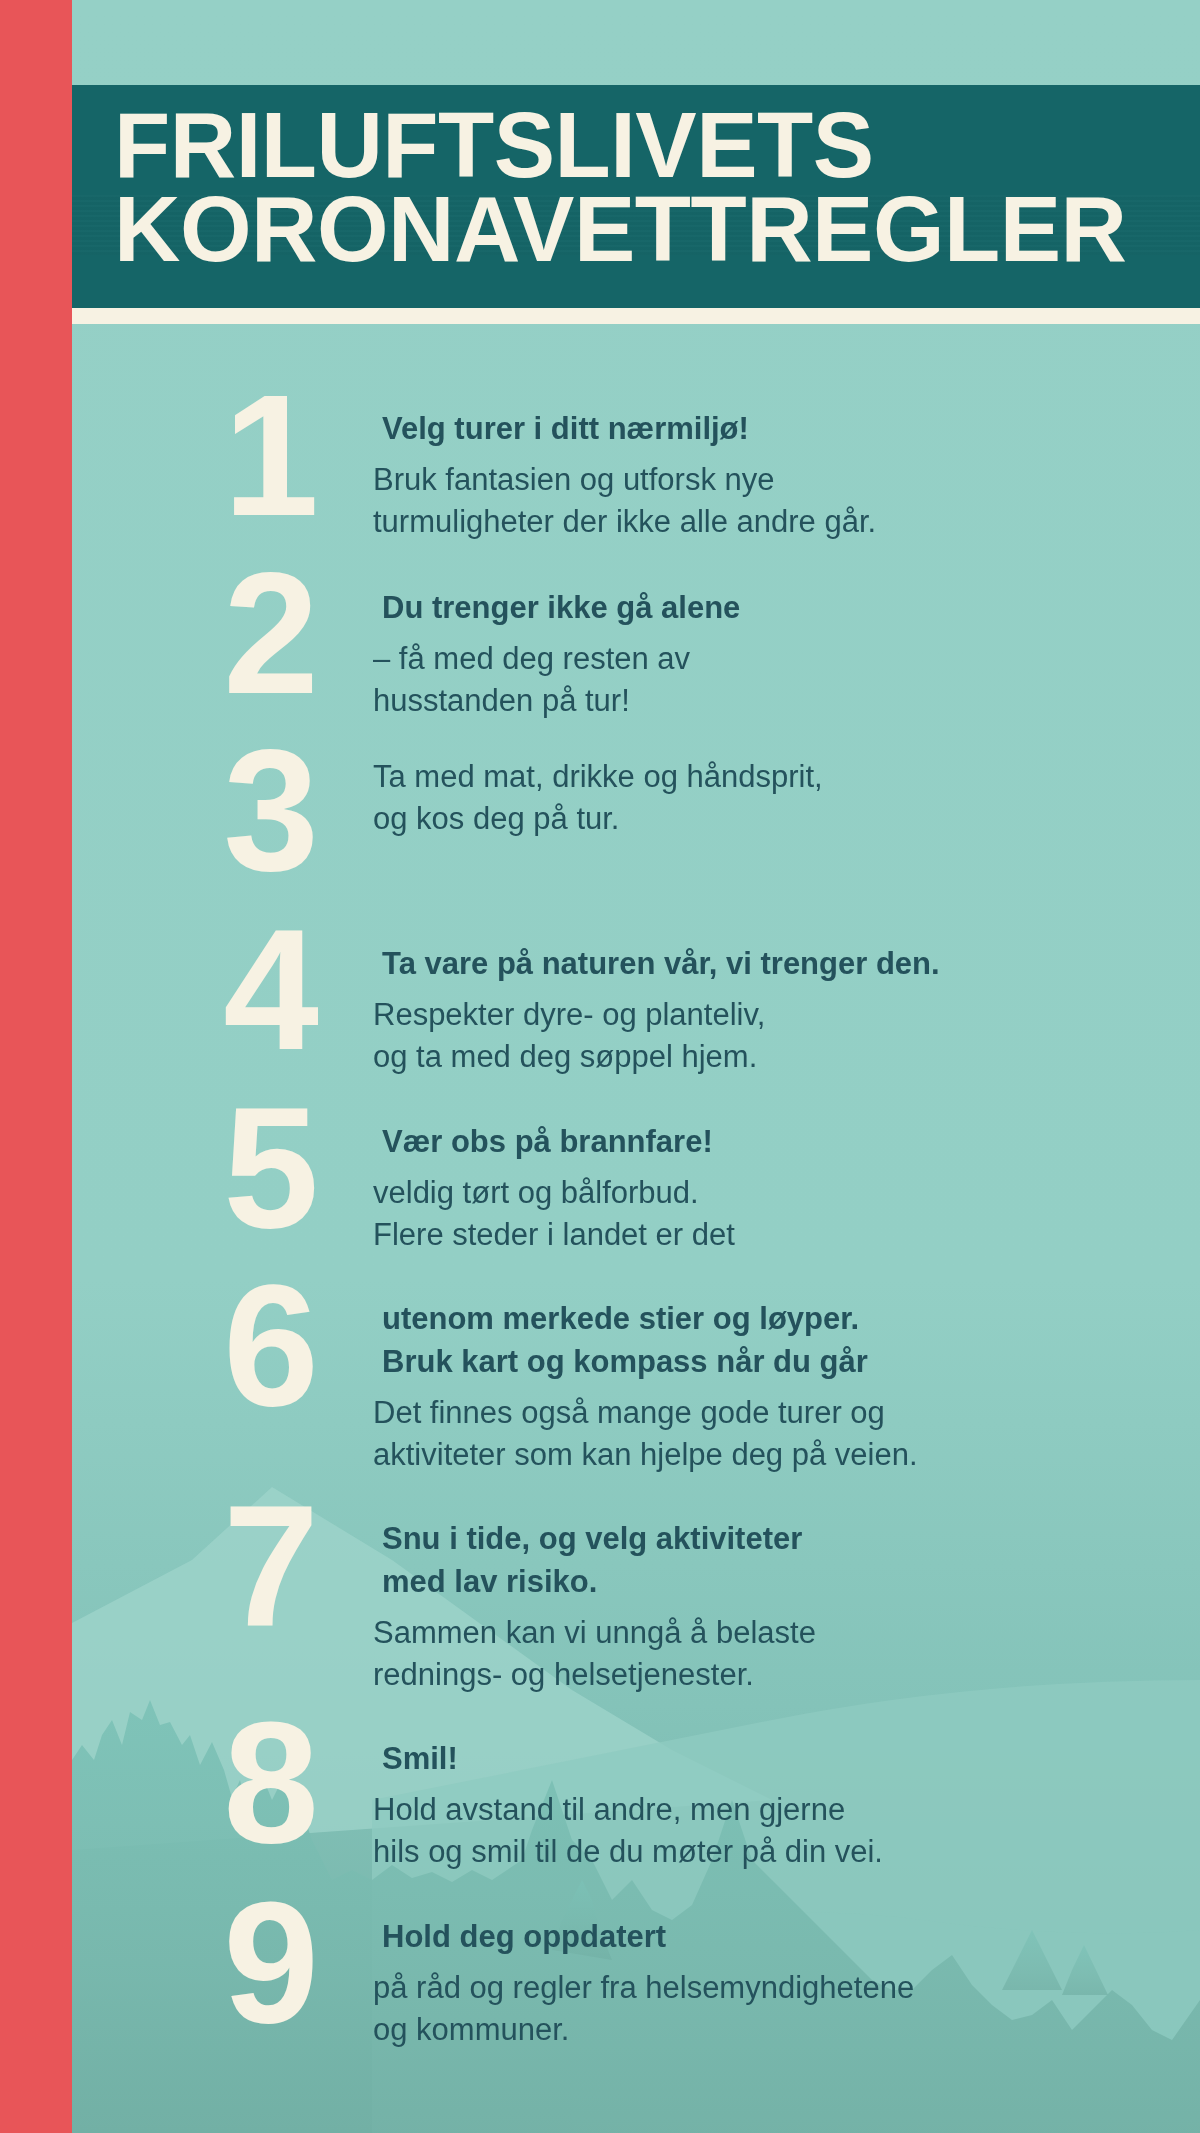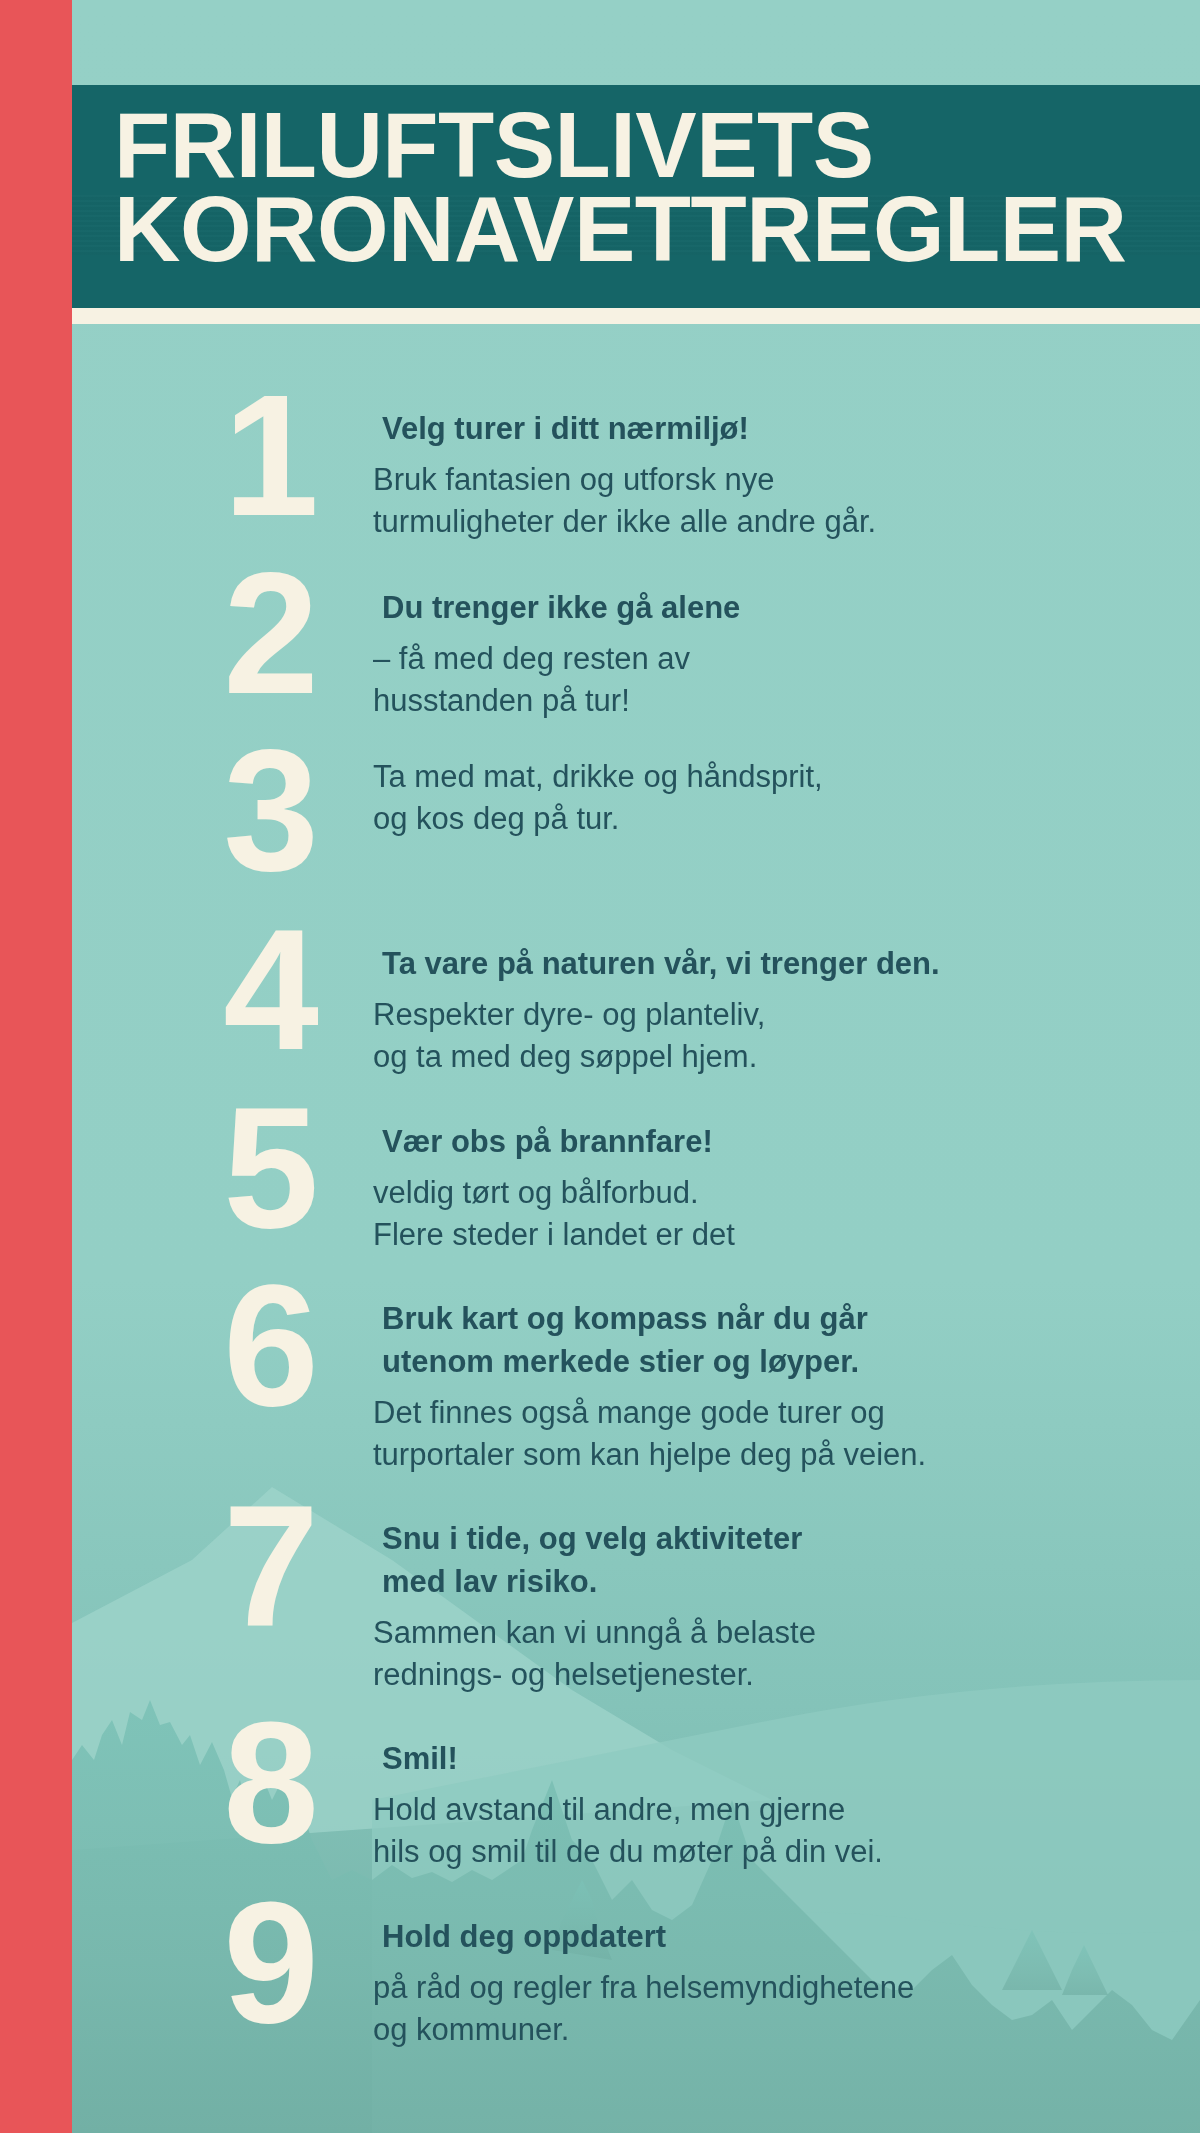--- a/index.html
+++ b/index.html
@@ -127,26 +127,26 @@
         <span>veldig tørt og bålforbud.</span>
         <span>Flere steder i landet er det</span>
       </p>
   </div>
 </div>
 
 <div class="rule">
   <div class="num" style="top:1259px">6</div>
   <div class="txt" style="top:1288px">
     <p class="head">
+        <span>utenom merkede stier og løyper.</span>
         <span>Bruk kart og kompass når du går</span>
-        <span>utenom merkede stier og løyper.</span>
       </p>
     <p class="body">
         <span>Det finnes også mange gode turer og</span>
-        <span>turportaler som kan hjelpe deg på veien.</span>
+        <span>aktiviteter som kan hjelpe deg på veien.</span>
       </p>
   </div>
 </div>
 
 <div class="rule">
   <div class="num" style="top:1479px">7</div>
   <div class="txt" style="top:1508px">
     <p class="head">
         <span>Snu i tide, og velg aktiviteter</span>
         <span>med lav risiko.</span>

